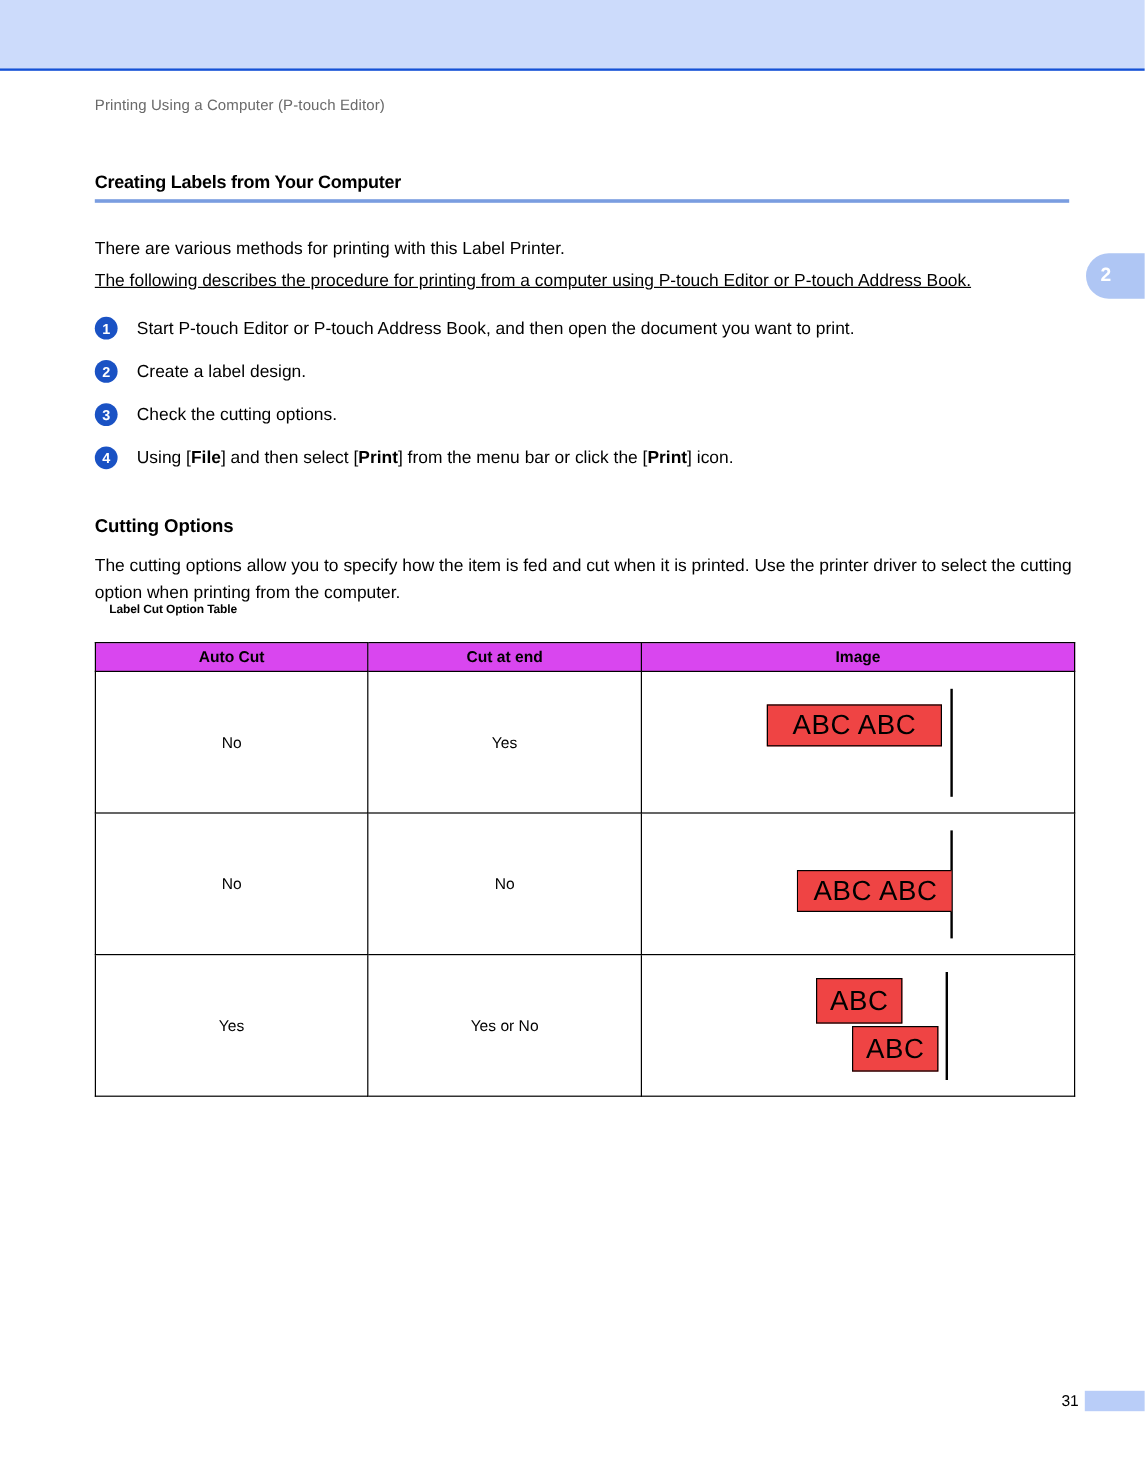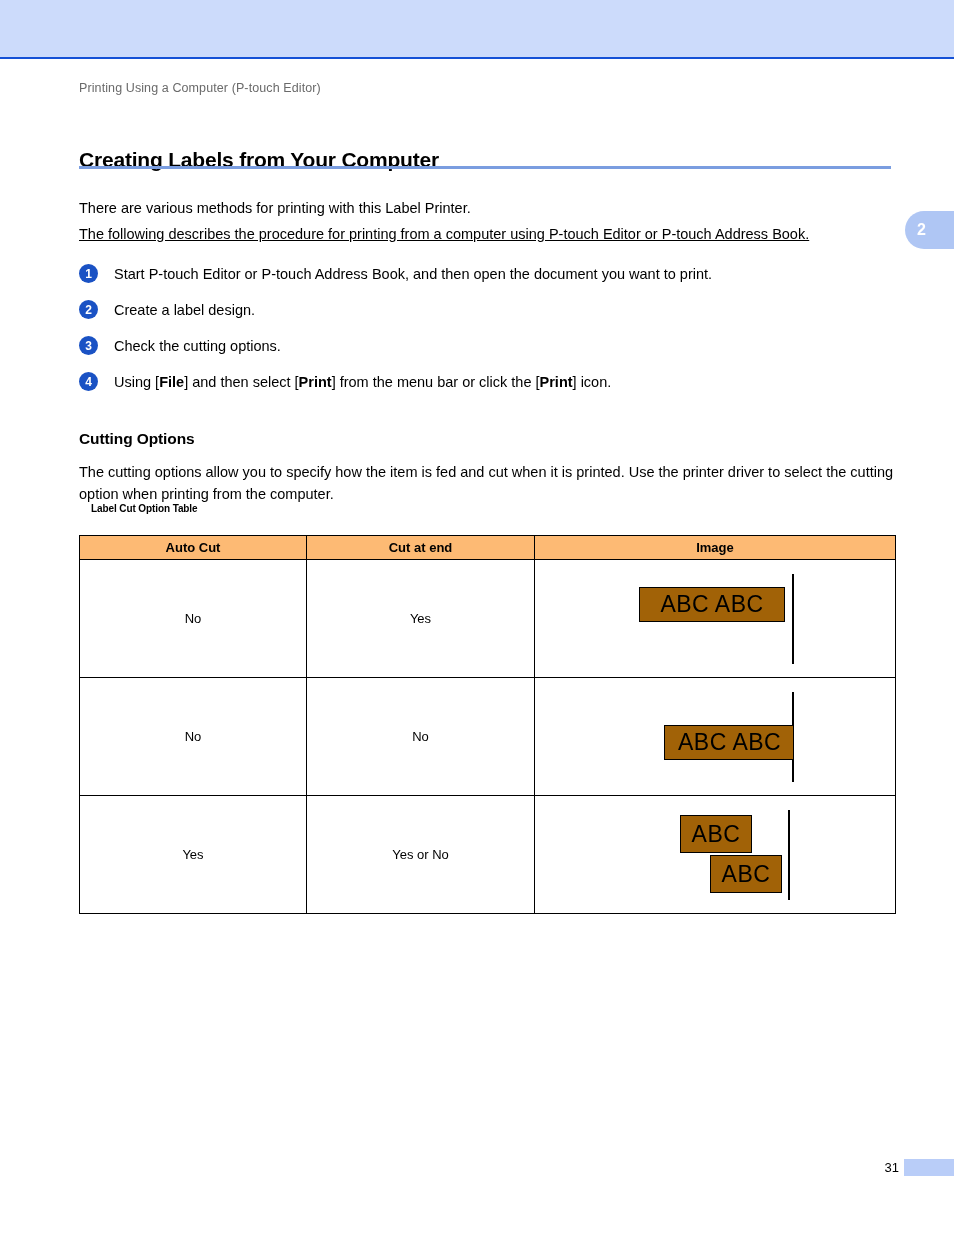--- a/index.html
+++ b/index.html
@@ -62,21 +62,21 @@
     justify-content: flex-start;
     padding-left: 12px;
     box-sizing: border-box;
   }
 
   
   .page-title {
     position: absolute;
     left: 79px;
     top: 134px;
-    font-size: 21px;
+    font-size: 15px;
     font-weight: bold;
     letter-spacing: -0.2px;
     white-space: nowrap;
   }
   .title-rule {
     position: absolute;
     left: 79px;
     top: 166px;
     width: 812px;
     height: 3px;
@@ -154,21 +154,21 @@
   }
   .cut-table th,
   .cut-table td {
     border: 1px solid #000000;
     text-align: center;
     vertical-align: middle;
     font-size: 13px;
     padding: 0;
   }
   .cut-table thead th {
-    background: #fdba74;
+    background: #d946ef;
     font-weight: bold;
     height: 23px;
     font-size: 13px;
   }
   .cut-table tbody td {
     height: 117px;
   }
   .col-auto { width: 226px; }
   .col-cutend { width: 227px; }
   .col-image { width: 360px; }
@@ -186,21 +186,21 @@
   
   .cut-line {
     position: absolute;
     width: 2px;
     background: #000000;
   }
   
   .label-chip {
     position: absolute;
     border: 1.5px solid #000000;
-    background: #a16207;
+    background: #ef4444;
     box-sizing: border-box;
     display: flex;
     align-items: center;
     justify-content: center;
     font-size: 23px;
     letter-spacing: 0.5px;
     color: #000000;
     white-space: nowrap;
     overflow: hidden;
   }

